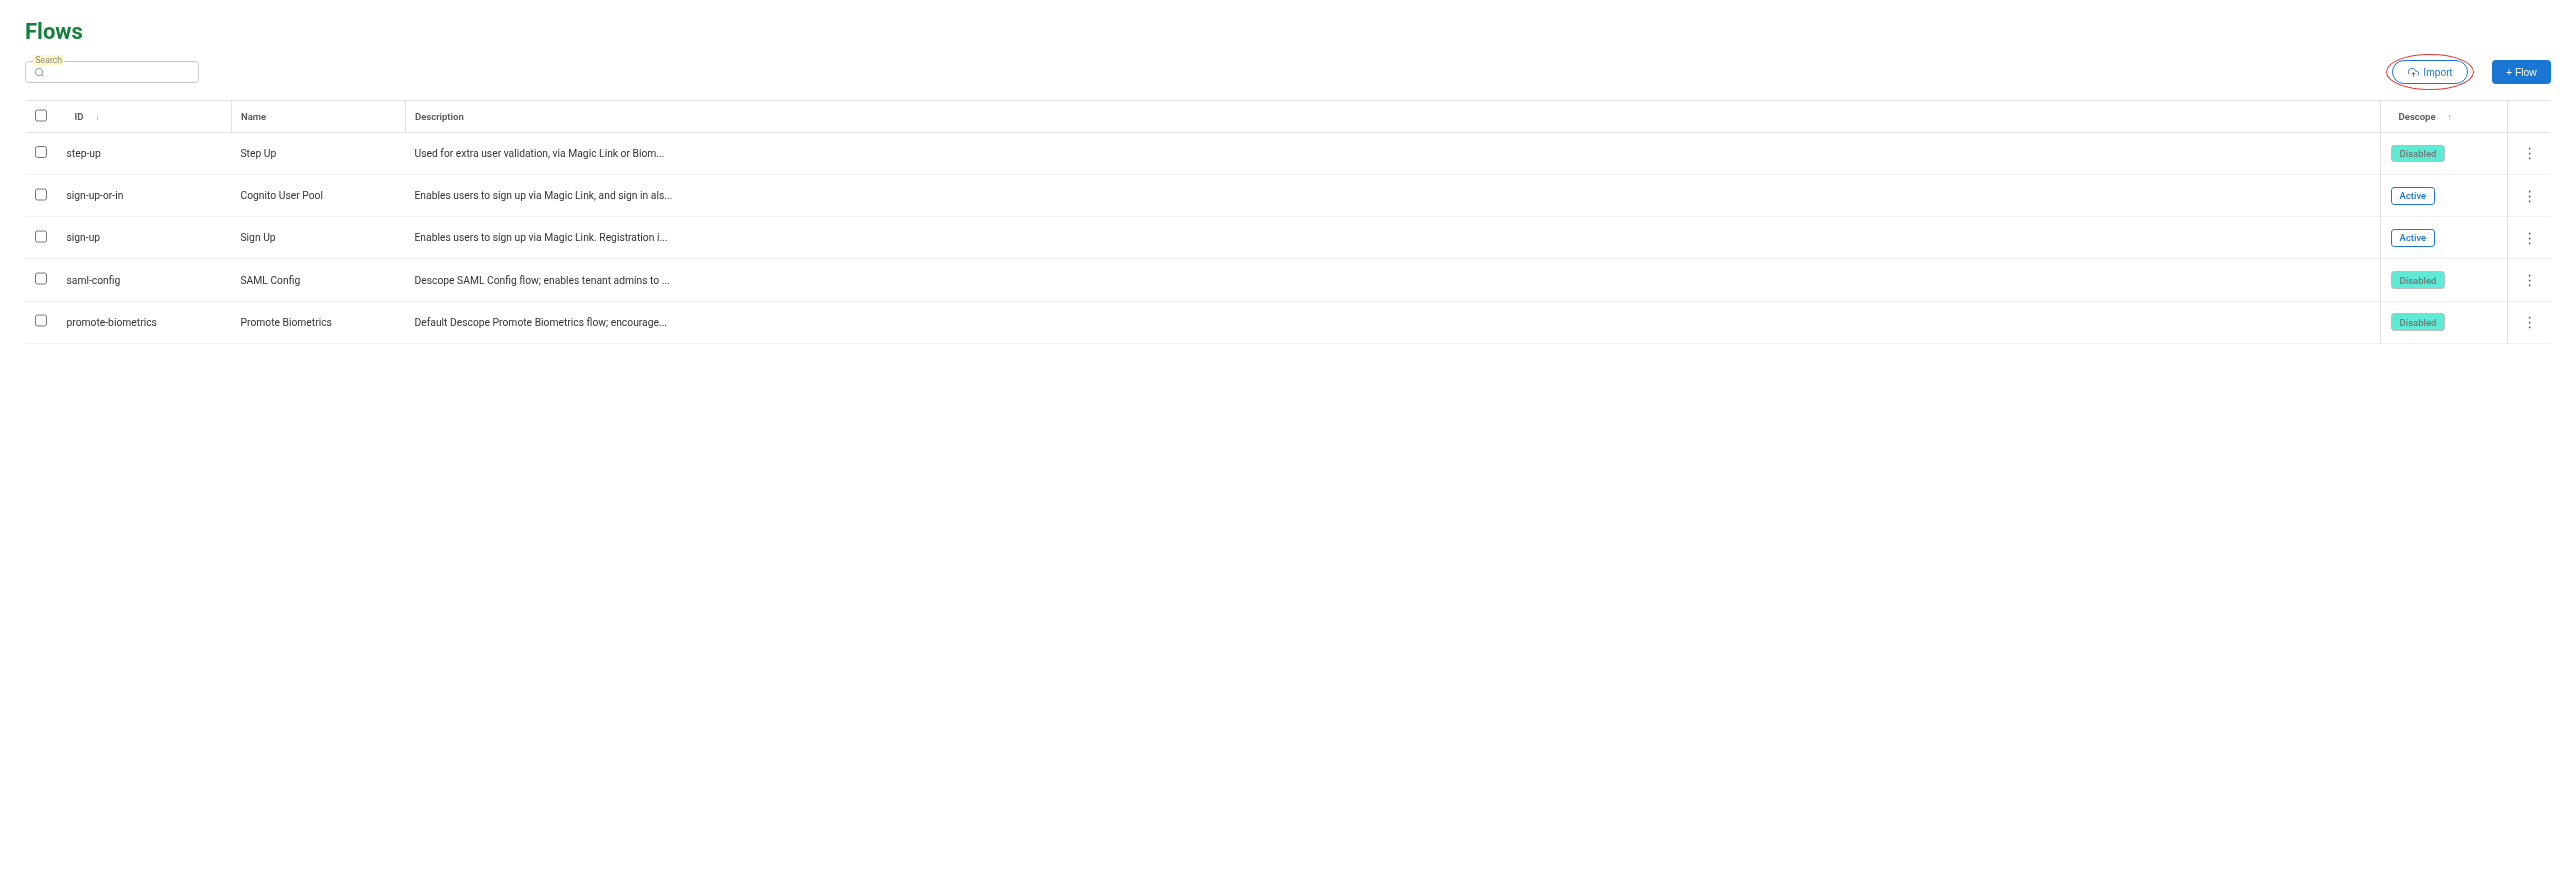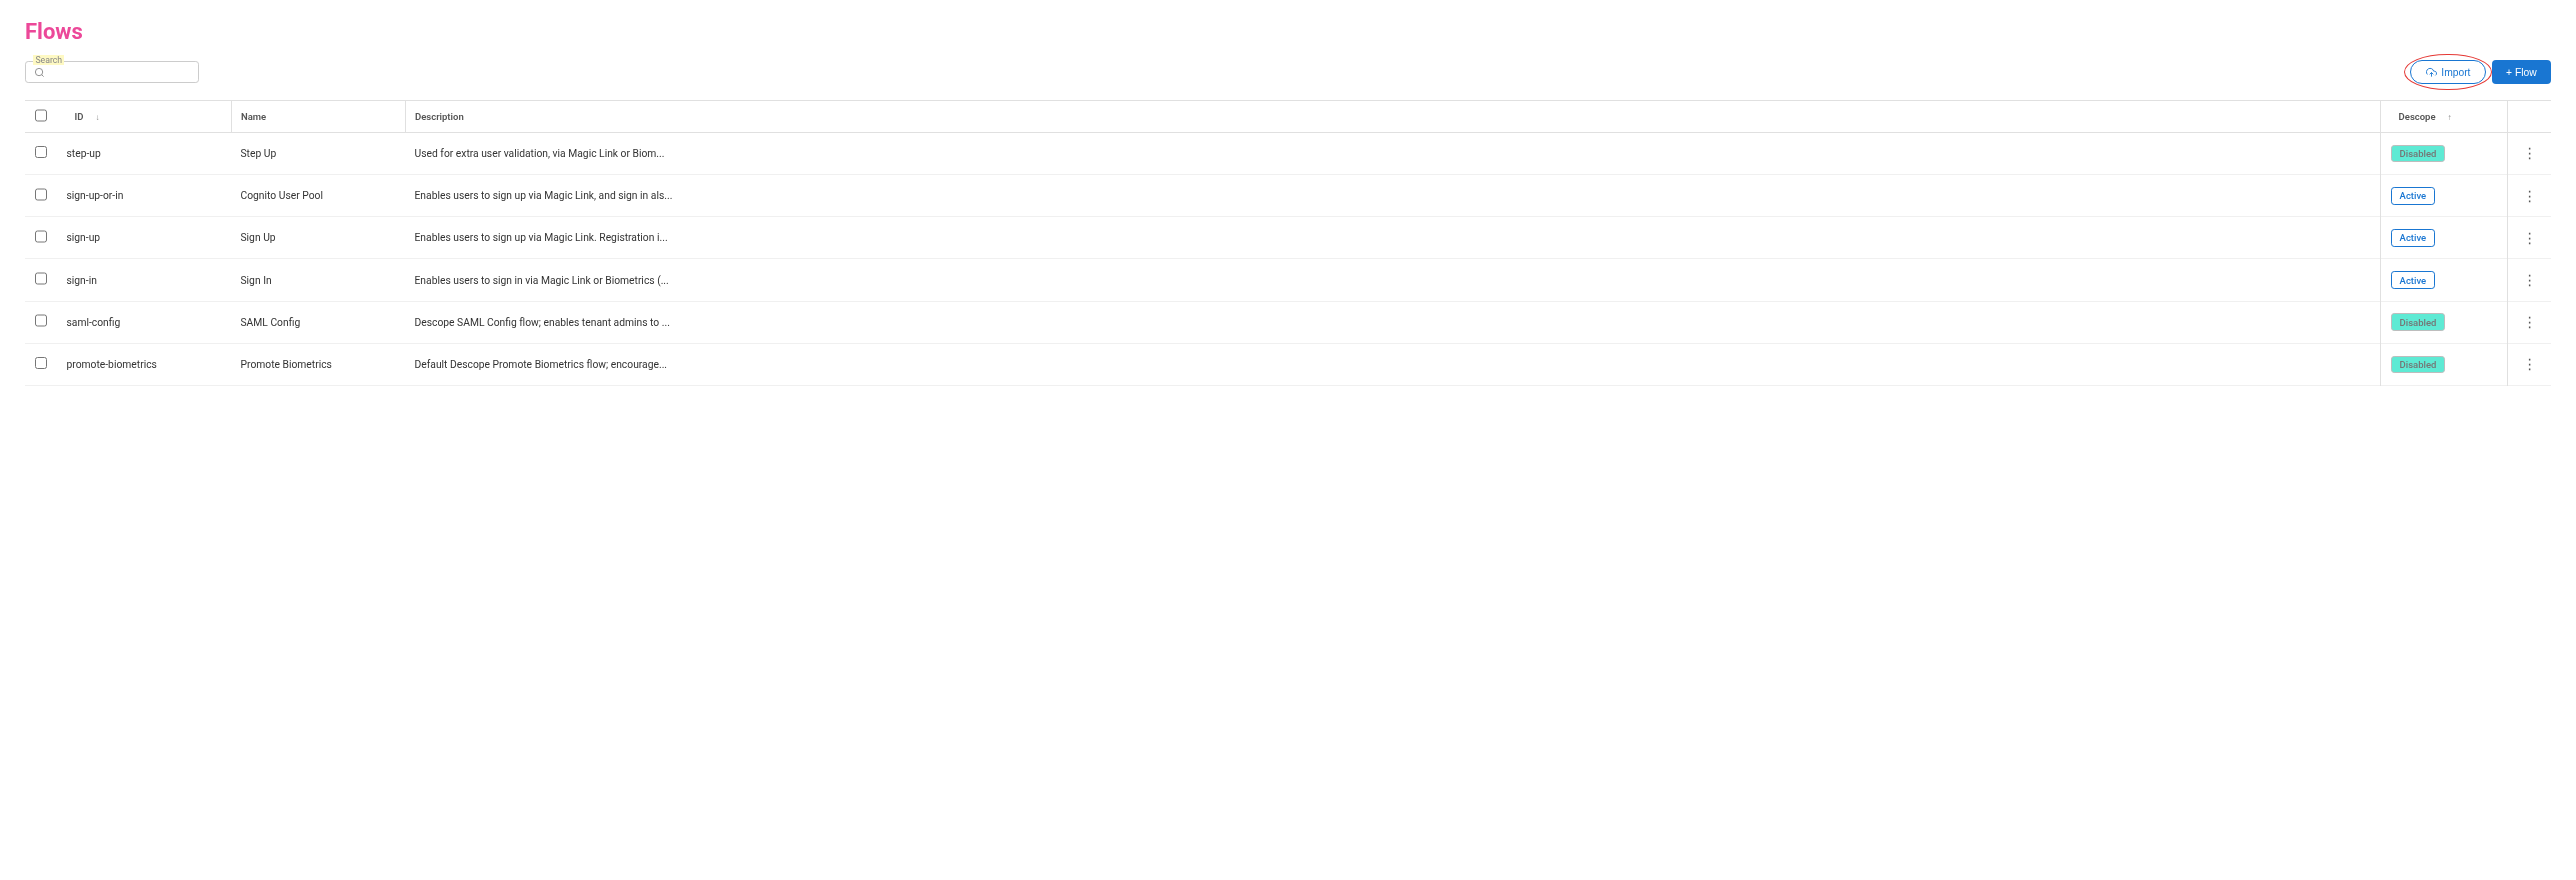--- a/index.html
+++ b/index.html
@@ -16,21 +16,21 @@
     }
 
     .page-container {
       padding: 19px 25px;
       max-width: 100%;
     }
 
     .page-title {
       font-size: 22px;
       font-weight: 700;
-      color: #ec4899;
+      color: #15803d;
       margin-bottom: 16px;
     }
 
     .toolbar {
       display: flex;
       align-items: center;
       justify-content: space-between;
       margin-bottom: 16px;
     }
 
@@ -67,21 +67,21 @@
       border: none;
       outline: none;
       font-size: 10.3px;
       width: 100%;
       color: #333;
     }
 
     .actions-right {
       display: flex;
       align-items: center;
-      gap: 6px;
+      gap: 24px;
     }
 
     .import-btn-wrapper {
       position: relative;
     }
 
     .import-btn-circle {
       position: absolute;
       top: -6.3px;
       left: -6.3px;
@@ -362,34 +362,20 @@
         <span class="status-badge active">Active</span>
       </td>
       <td class="actions-cell">
         <button class="more-menu-btn">⋮</button>
       </td>
     </tr>
         <tr>
       <td class="checkbox-cell">
         <input type="checkbox" class="checkbox-input" style="">
       </td>
-      <td class="id-cell">sign-in</td>
-      <td class="name-cell divider-col">Sign In</td>
-      <td class="description-cell divider-col">Enables users to sign in via Magic Link or Biometrics (...</td>
-      <td class="status-cell">
-        <span class="status-badge active">Active</span>
-      </td>
-      <td class="actions-cell">
-        <button class="more-menu-btn">⋮</button>
-      </td>
-    </tr>
-        <tr>
-      <td class="checkbox-cell">
-        <input type="checkbox" class="checkbox-input" style="">
-      </td>
       <td class="id-cell">saml-config</td>
       <td class="name-cell divider-col">SAML Config</td>
       <td class="description-cell divider-col">Descope SAML Config flow; enables tenant admins to ...</td>
       <td class="status-cell">
         <span class="status-badge disabled">Disabled</span>
       </td>
       <td class="actions-cell">
         <button class="more-menu-btn">⋮</button>
       </td>
     </tr>

